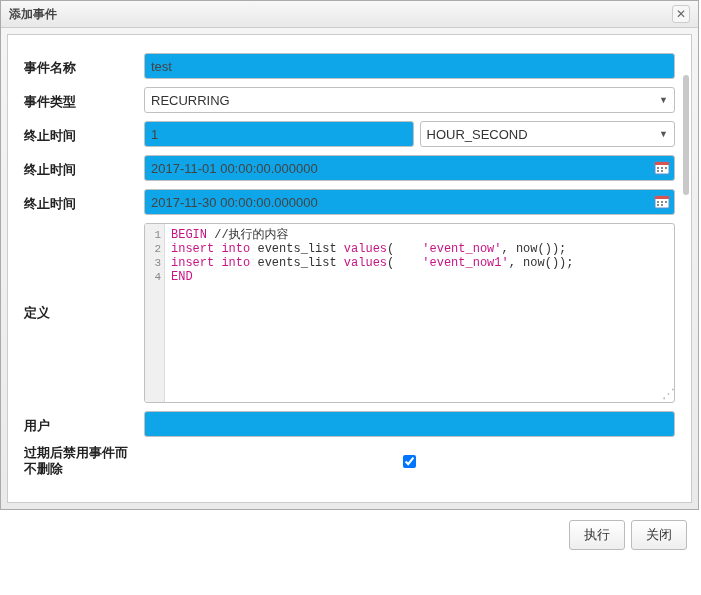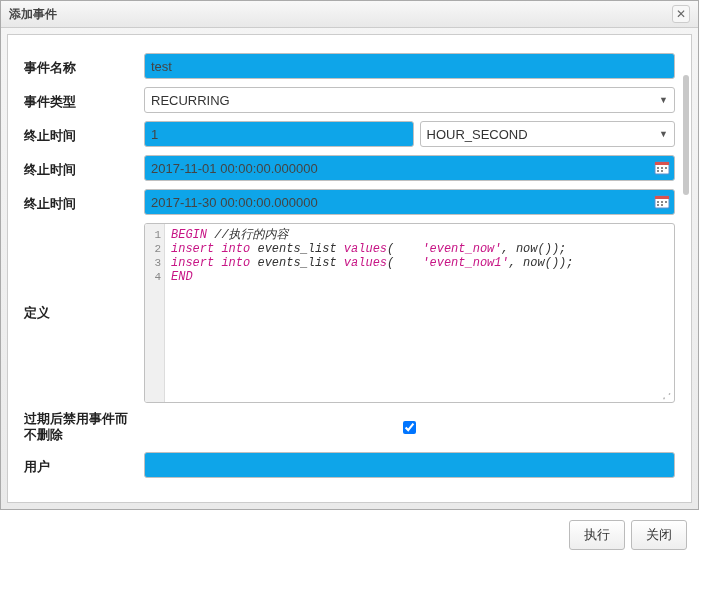--- a/index.html
+++ b/index.html
@@ -154,21 +154,21 @@
   .gutter {
     width: 20px;
     background: #f0f0f0;
     border-right: 1px solid #ddd;
     text-align: right;
     padding: 4px 3px 0 0;
     color: #888;
     font-size: 11px;
     line-height: 14px;
   }
-  .code-body { flex: 1; padding: 4px 4px 0 6px; line-height: 14px; position: relative; font-style: italic; }
+  .code-body { flex: 1; padding: 4px 4px 0 6px; line-height: 14px; position: relative; }
   .kw { color: #c71585; }
   .str { color: #c71585; margin-left: 28px; }
   .plain { color: #333; }
   .resize-handle {
     position: absolute;
     right: 2px;
     bottom: 2px;
     width: 10px;
     height: 10px;
     color: #aaa;
@@ -293,34 +293,34 @@
           <div class="code-body" id="codebody">
             <div><span class="kw">BEGIN</span><span class="plain"> //执行的内容</span></div>
               <div><span class="kw">insert</span><span class="plain"> </span><span class="kw">into</span><span class="plain"> events_list </span><span class="kw">values</span><span class="plain">(</span><span class="str">'event_now'</span><span class="plain">, now());</span></div>
               <div><span class="kw">insert</span><span class="plain"> </span><span class="kw">into</span><span class="plain"> events_list </span><span class="kw">values</span><span class="plain">(</span><span class="str">'event_now1'</span><span class="plain">, now());</span></div>
               <div><span class="kw">END</span></div>
               <div class="resize-handle">⋰</div>
           </div>
         </div>
       </div>
 
+      <div class="form-row">
+        <div class="label">用户</div>
+        <div class="row-input">
+          <input class="txt" type="text" value="" style="">
+        </div>
+      </div>
+
       <div class="form-row chk-row">
         <div class="chk-label">过期后禁用事件而不删除</div>
         <div class="chk-center">
           <input type="checkbox" checked="" style="">
         </div>
       </div>
 
-      <div class="form-row">
-        <div class="label">用户</div>
-        <div class="row-input">
-          <input class="txt" type="text" value="" style="">
-        </div>
-      </div>
-
 
     </div>
   </div>
 </div>
 
 <div class="buttons">
   <button class="btn">执行</button>
   <button class="btn">关闭</button>
 </div>
 

